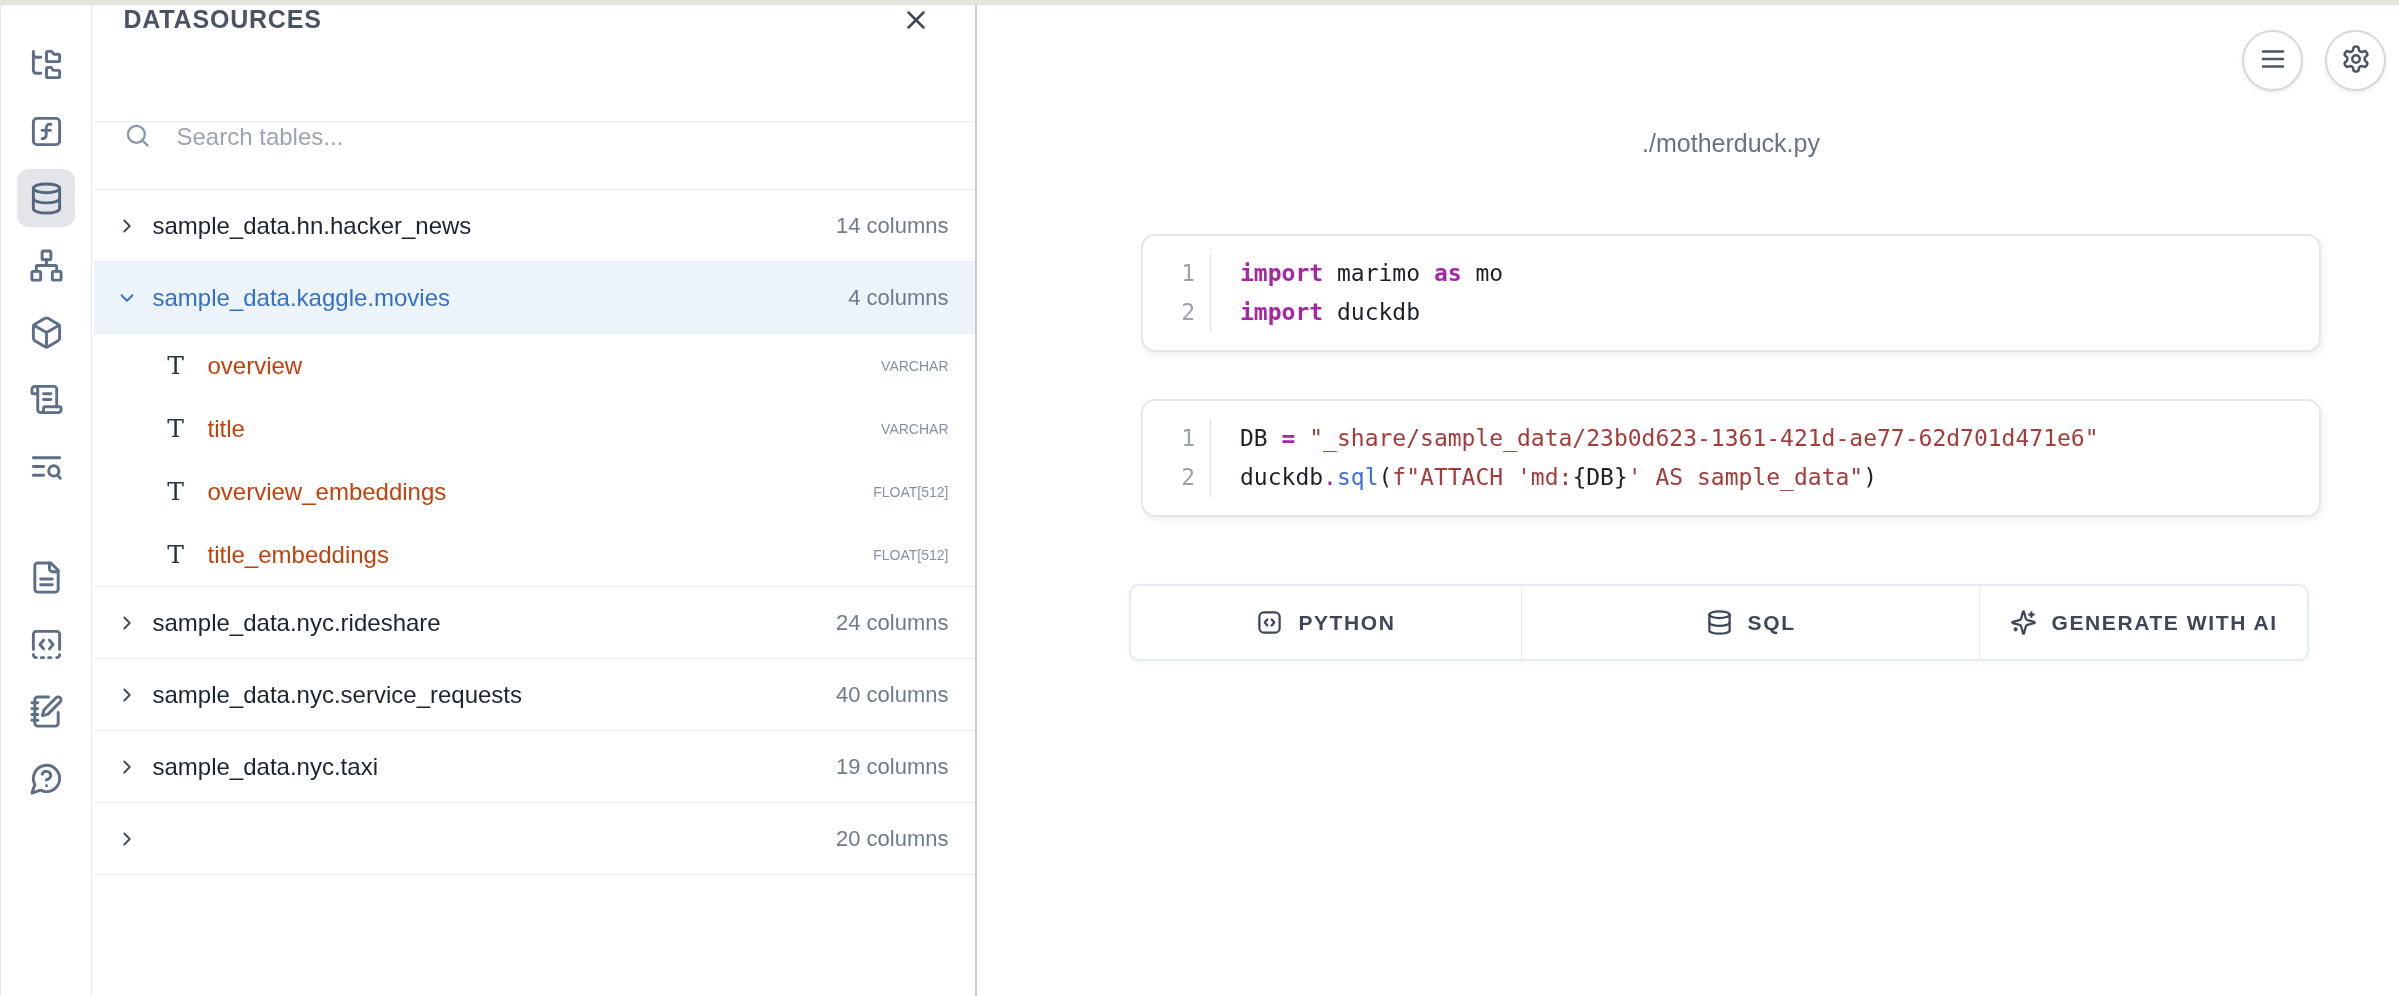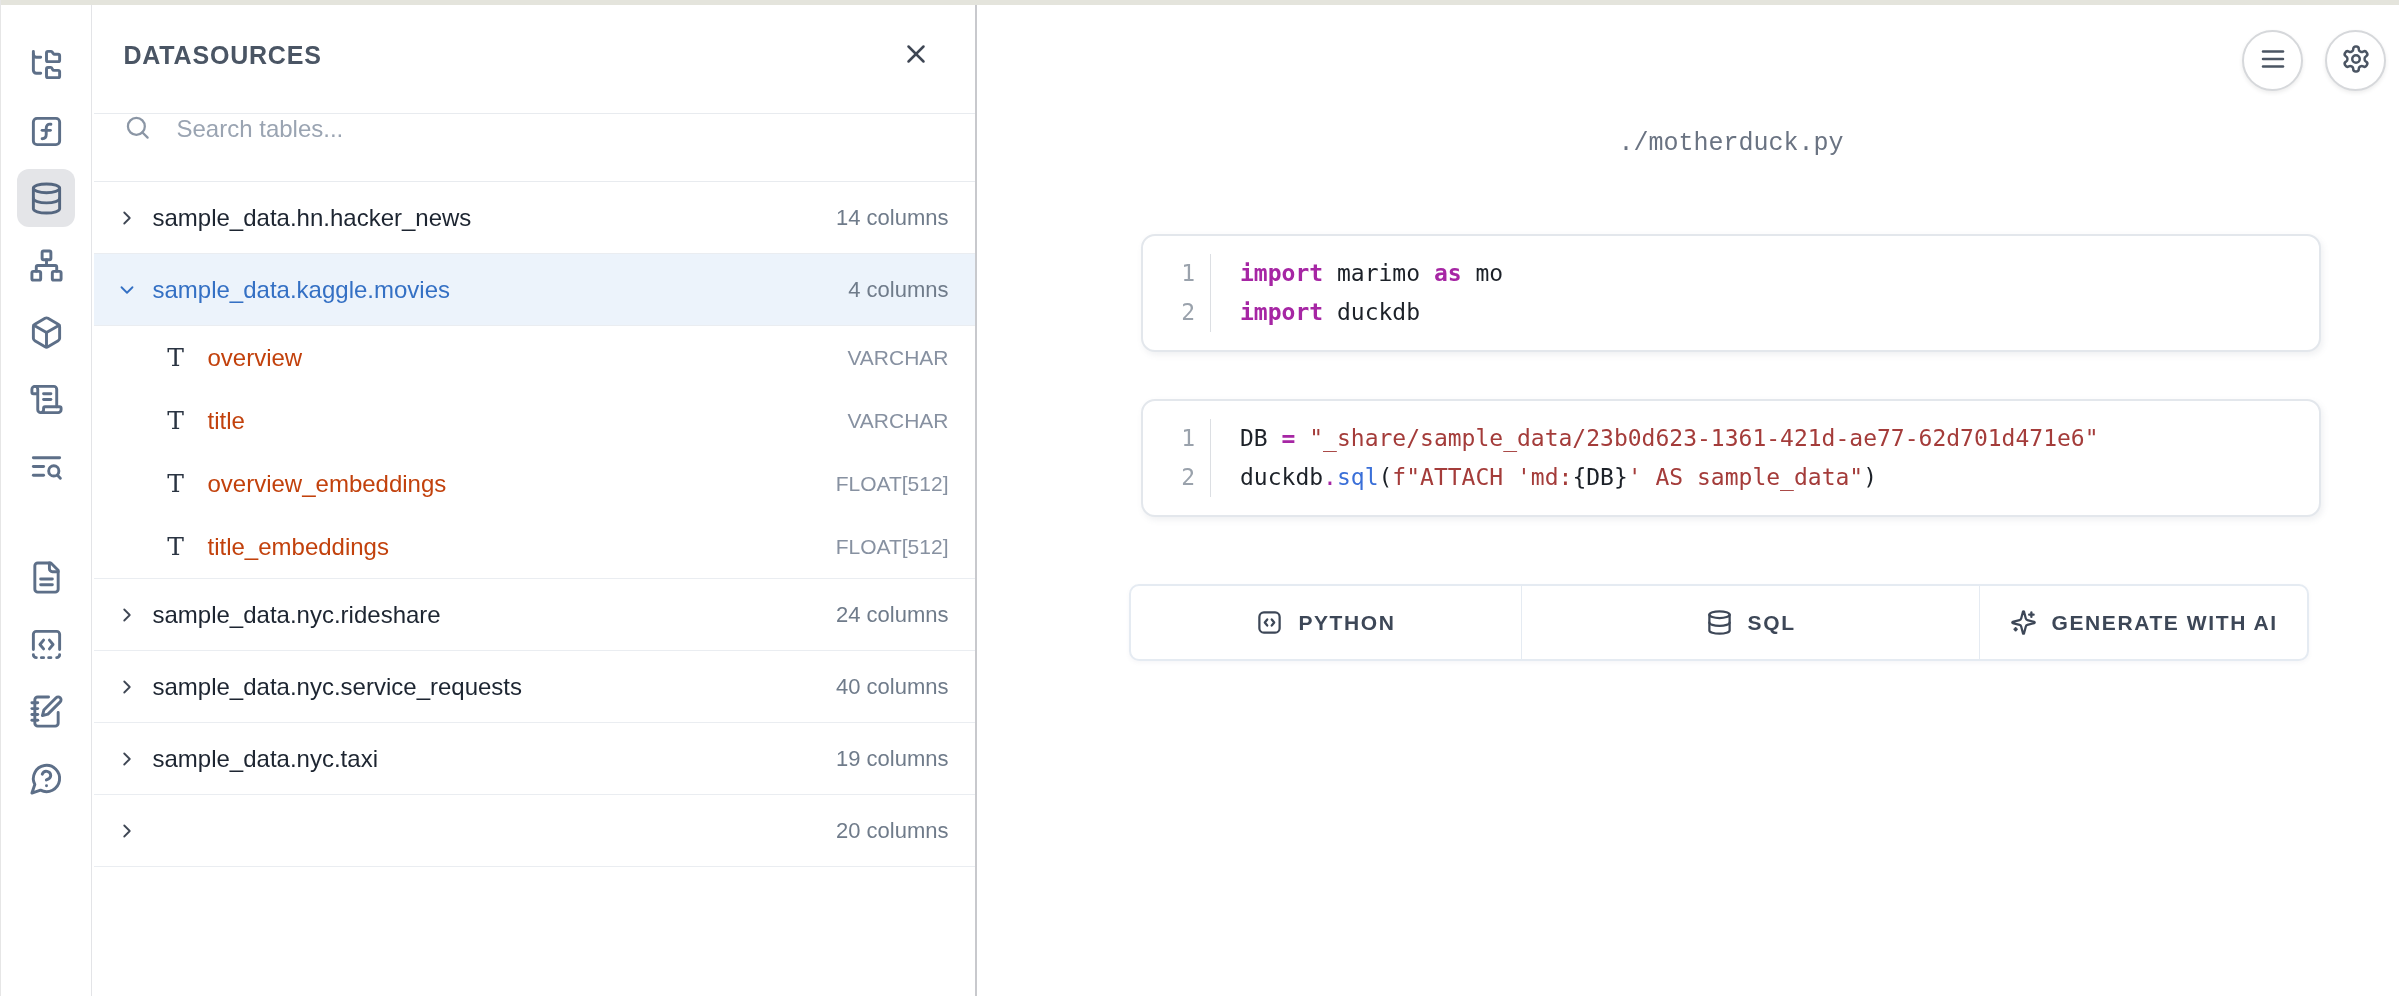--- a/index.html
+++ b/index.html
@@ -27,22 +27,22 @@
   .ab-item svg{width:35px;height:35px;}
   .ab-gap{height:44px;flex:none;}
 
   
   .panel{
     position:absolute;left:92.5px;top:5px;bottom:0;width:883px;
     background:#fff;border-right:2px solid var(--divider,#c8c9cd);box-sizing:border-box;
   }
   .panel-header{
     height:100px;border-bottom:1.5px solid #e8ebef;
-    display:flex;align-items:center;justify-content:space-between;
-    padding:0 44px 8px 30px;
+    display:flex;align-items:flex-start;justify-content:space-between;
+    padding:0 44px 16px 30px;
   }
   .panel-title{font-size:25px;font-weight:bold;color:#4a5564;letter-spacing:.8px;}
   .close-btn{background:none;border:none;padding:0;color:#3f4754;cursor:pointer;display:flex;}
   .close-btn svg{width:30px;height:30px;}
 
   .search-row{
     height:67px;border-bottom:1.5px solid #e8ebef;
     display:flex;align-items:flex-start;gap:24px;padding:0 30px;
   }
   .search-row svg{width:27px;height:27px;color:#8b96a5;flex:none;}
@@ -65,36 +65,36 @@
   .col-row{
     height:63px;display:flex;align-items:center;gap:20px;
     padding:0 26px 0 70px;cursor:pointer;background:#fff;
   }
   .cols-wrap{border-bottom:1.5px solid #eaedf1;}
   .t-icon{
     font-family:"DejaVu Serif",serif;font-size:25px;color:#2a3442;
     width:24px;text-align:center;flex:none;line-height:1;
   }
   .col-row .cname{font-size:24px;color:#c2410c;}
-  .col-row .ctype{margin-left:auto;font-size:21px;color:#8791a1;}
+  .col-row .ctype{margin-left:auto;font-size:14px;color:#8791a1;}
 
   
   .main{position:absolute;left:976px;top:5px;right:0;bottom:0;background:#fff;}
   .top-actions{position:absolute;top:25px;right:13px;display:flex;gap:22px;}
   .circle-btn{
     width:61px;height:61px;border-radius:50%;background:#fff;
     border:2px solid #d6d8db;box-shadow:0 2px 4px rgba(0,0,0,.08);
     display:flex;align-items:center;justify-content:center;
     color:#4b5563;cursor:pointer;padding:0;
   }
   .circle-btn svg{width:30px;height:30px;}
 
   .filename{
     position:absolute;top:124px;left:164px;width:1180px;text-align:center;
-    font-family:Liberation Mono, monospace;font-size:25px;color:#6a7382;
+    font-family:Liberation Sans, sans-serif;font-size:25px;color:#6a7382;
   }
 
   .cell{
     position:absolute;left:164px;width:1180px;box-sizing:border-box;
     background:#fff;border:2px solid #e3e7ec;border-radius:14px;
     box-shadow:2px 3px 6px rgba(100,110,130,.10);
     padding:18px 0;
   }
   .cell-1{top:229px;}
   .cell-2{top:394px;}

